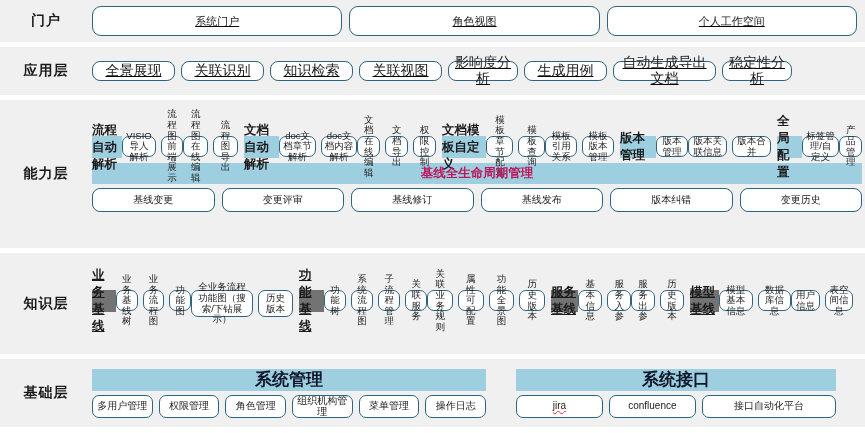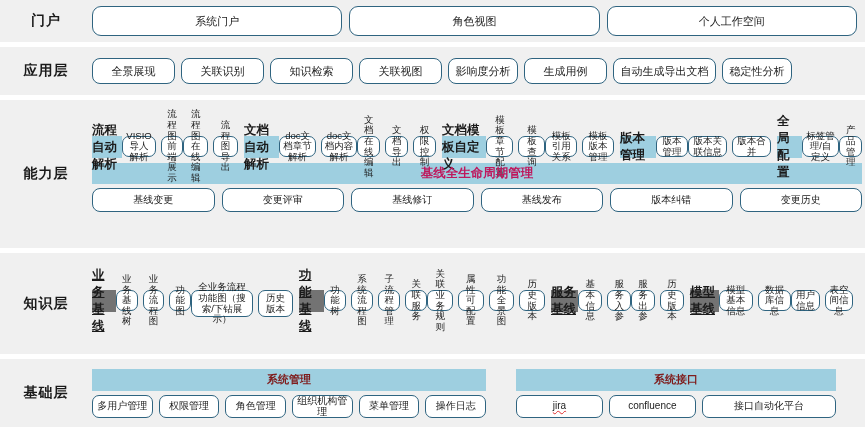--- a/index.html
+++ b/index.html
@@ -45,32 +45,32 @@
     align-items:center;
     justify-content:center;
     text-align:center;
     box-sizing:border-box;
     font-size:9.5px;
     line-height:1.12;
     padding:2px 3px;
   }
 
   
-  .row{display:flex;gap:7px;}
+  .row{display:flex;gap:7px;text-decoration:underline;}
   .portal-row .pill{
     flex:1 1 0;
     height:30px;
     font-size:11px;
     border-radius:9px;
   }
 
   
   .app-row .pill{
-    height:26px;
-    font-size:11px;
+    height:20px;
+    font-size:14px;
     border-radius:8px;
     padding:2px 6px;
     flex:0 0 auto;
   }
   .app-row{gap:6px;}
   .app-row .pill.w1{width:83px;}
   .app-row .pill.w2{width:70px;}
   .app-row .pill.w3{width:103px;}
 
   
@@ -100,21 +100,21 @@
   }
   .life-row{display:flex;gap:7px;margin-top:4px;}
   .life-row .pill{flex:1 1 0;height:24px;font-size:10px;border-radius:8px;}
 
   .know-groups{display:flex;gap:6px;}
 
   .base-groups{display:flex;gap:30px;}
   .base-head{
     height:22px;background:#9ecfe0;
     display:flex;align-items:center;justify-content:center;
-    font-size:11px;font-weight:bold;color:#7f1d1d;
+    font-size:17px;font-weight:bold;color:#0f172a;
   }
   .base-row{display:flex;gap:6px;margin-top:4px;}
   .base-row .pill{height:23px;font-size:10px;flex:1 1 0;}
 
   .spell{
     text-decoration:underline wavy #e03030;
     text-decoration-skip-ink:none;
   }
 
   

